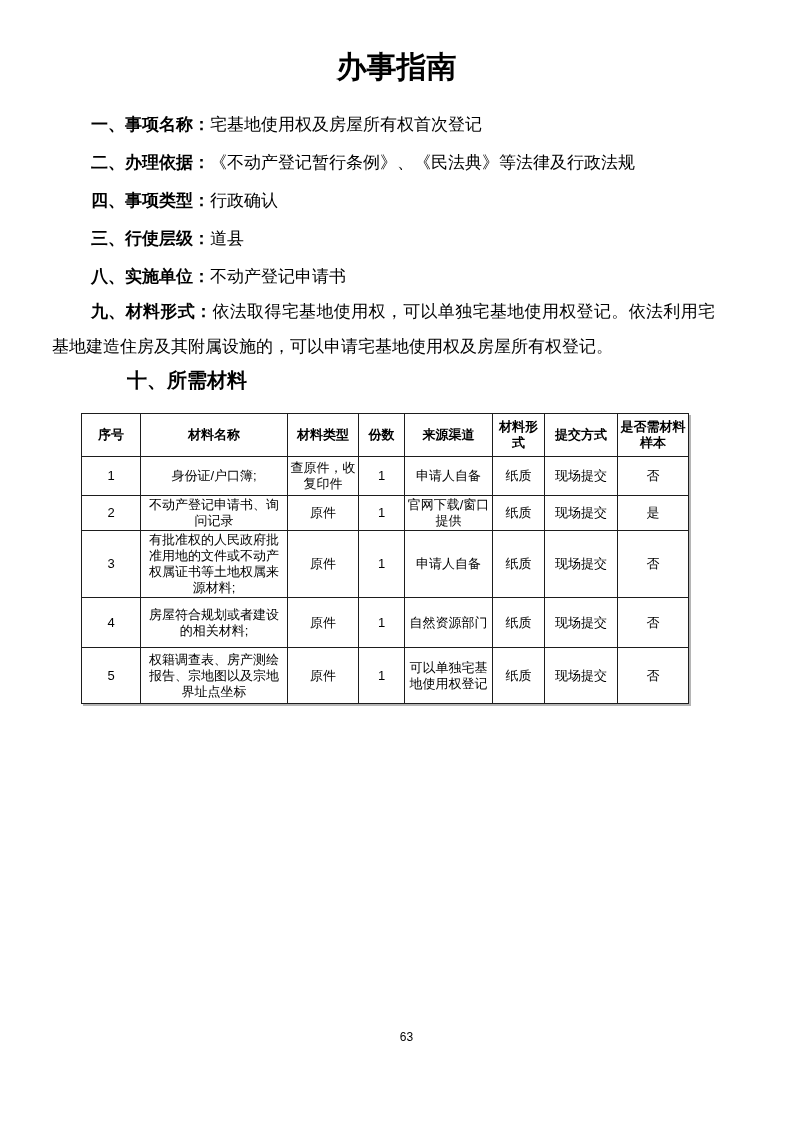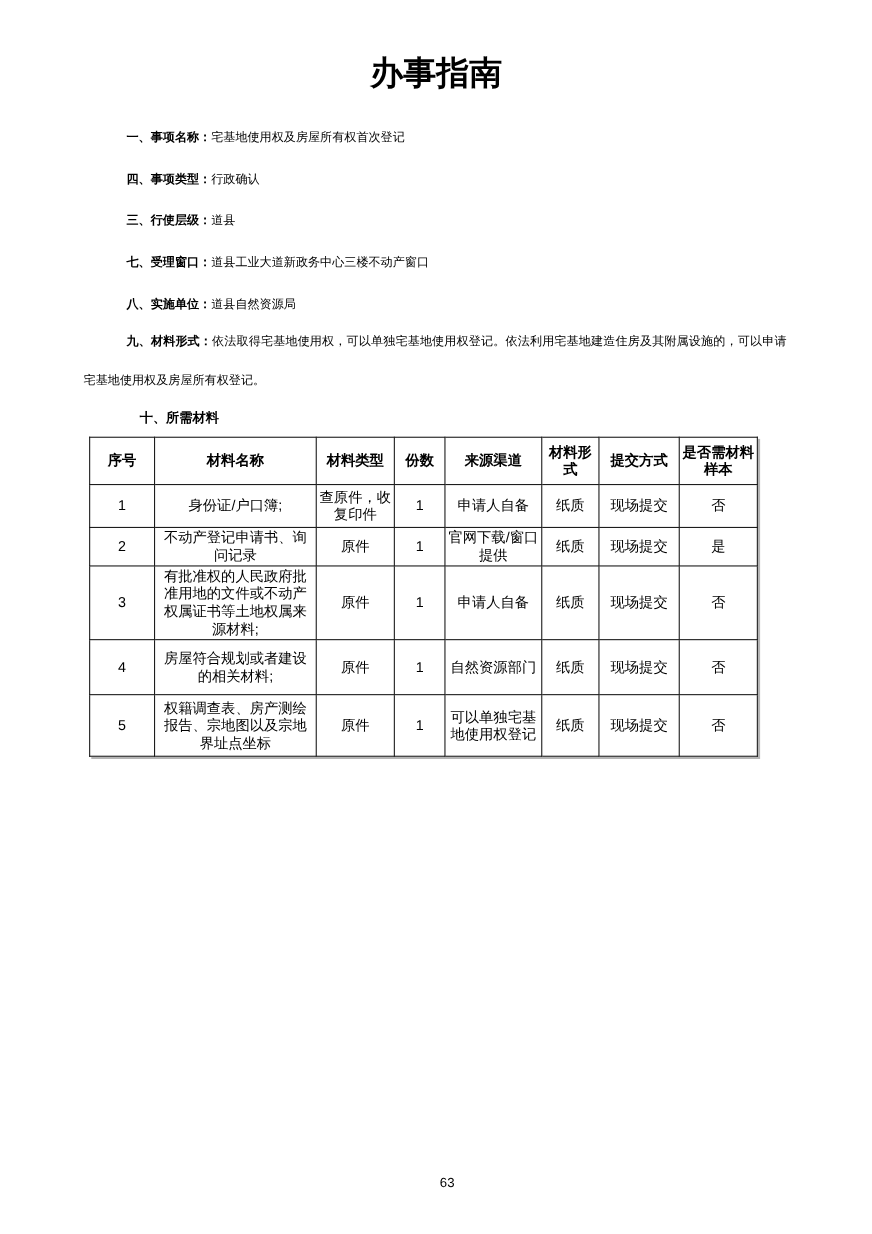--- a/index.html
+++ b/index.html
@@ -13,50 +13,50 @@
     overflow: hidden;
   }
   .doc-title {
     padding-top: 50px;
     text-align: center;
     font-size: 30px;
     line-height: 34px;
     font-weight: bold;
   }
   .items {
-    margin: 30px 78px 0 76px;
-    font-size: 11px;
+    margin: 30px 78px 0 52px;
+    font-size: 17px;
   }
   .item {
     padding-left: 39px;
     line-height: 22px;
     margin-bottom: 16px;
     white-space: nowrap;
   }
   .item .label { font-weight: bold; }
   .item.multiline {
     padding-left: 0;
     text-indent: 39px;
     line-height: 35px;
     margin-top: -10px;
     margin-bottom: 0;
     white-space: normal;
     text-align: justify;
   }
   .section-heading {
     margin: 5px 78px 0 88px;
     padding-left: 39px;
-    font-size: 12px;
+    font-size: 20px;
     line-height: 22px;
     font-weight: bold;
   }
   table.materials {
     border-collapse: collapse;
     table-layout: fixed;
-    margin: 6px 0 0 81px;
+    margin: 22px 0 0 81px;
     width: 607px;
     font-size: 13px;
     line-height: 16px;
     box-shadow: 2px 2px 0 rgba(120,120,120,0.55);
   }
   .materials th, .materials td {
     border: 1px solid #1d1d1d;
     text-align: center;
     vertical-align: middle;
     padding: 1px 2px;
@@ -65,50 +65,50 @@
   }
   .materials th { font-weight: bold; }
   .materials thead tr { height: 43px; }
   .materials tbody tr:nth-child(1) { height: 39px; }
   .materials tbody tr:nth-child(2) { height: 34px; }
   .materials tbody tr:nth-child(3) { height: 66px; }
   .materials tbody tr:nth-child(4) { height: 50px; }
   .materials tbody tr:nth-child(5) { height: 56px; }
   .page-number {
     position: absolute;
-    top: 1068px;
+    top: 1030px;
     left: 0;
     right: 0;
     text-align: center;
     font-size: 12px;
     padding-left: 20px;
   }
 </style>
 </head>
 <body>
 
 <div class="page">
 
   <div class="doc-title">办事指南</div>
 
   <div class="items">
     <div class="item">
       <span class="label">一、事项名称：</span><span>宅基地使用权及房屋所有权首次登记</span>
     </div>
     <div class="item">
+      <span class="label">二、办理依据：</span><span>《不动产登记暂行条例》、《民法典》等法律及行政法规</span>
+    </div>
+    <div class="item">
       <span class="label">四、事项类型：</span><span>行政确认</span>
     </div>
     <div class="item">
       <span class="label">三、行使层级：</span><span>道县</span>
     </div>
     <div class="item">
-      <span class="label">七、受理窗口：</span><span>道县工业大道新政务中心三楼不动产窗口</span>
-    </div>
-    <div class="item">
-      <span class="label">八、实施单位：</span><span>道县自然资源局</span>
+      <span class="label">八、实施单位：</span><span>不动产登记申请书</span>
     </div>
     <div class="item multiline">
       <span class="label">九、材料形式：</span><span>依法取得宅基地使用权，可以单独宅基地使用权登记。依法利用宅基地建造住房及其附属设施的，可以申请宅基地使用权及房屋所有权登记。</span>
     </div>
   </div>
 
   <div class="section-heading">十、所需材料</div>
 
   <table class="materials">
     <colgroup>

